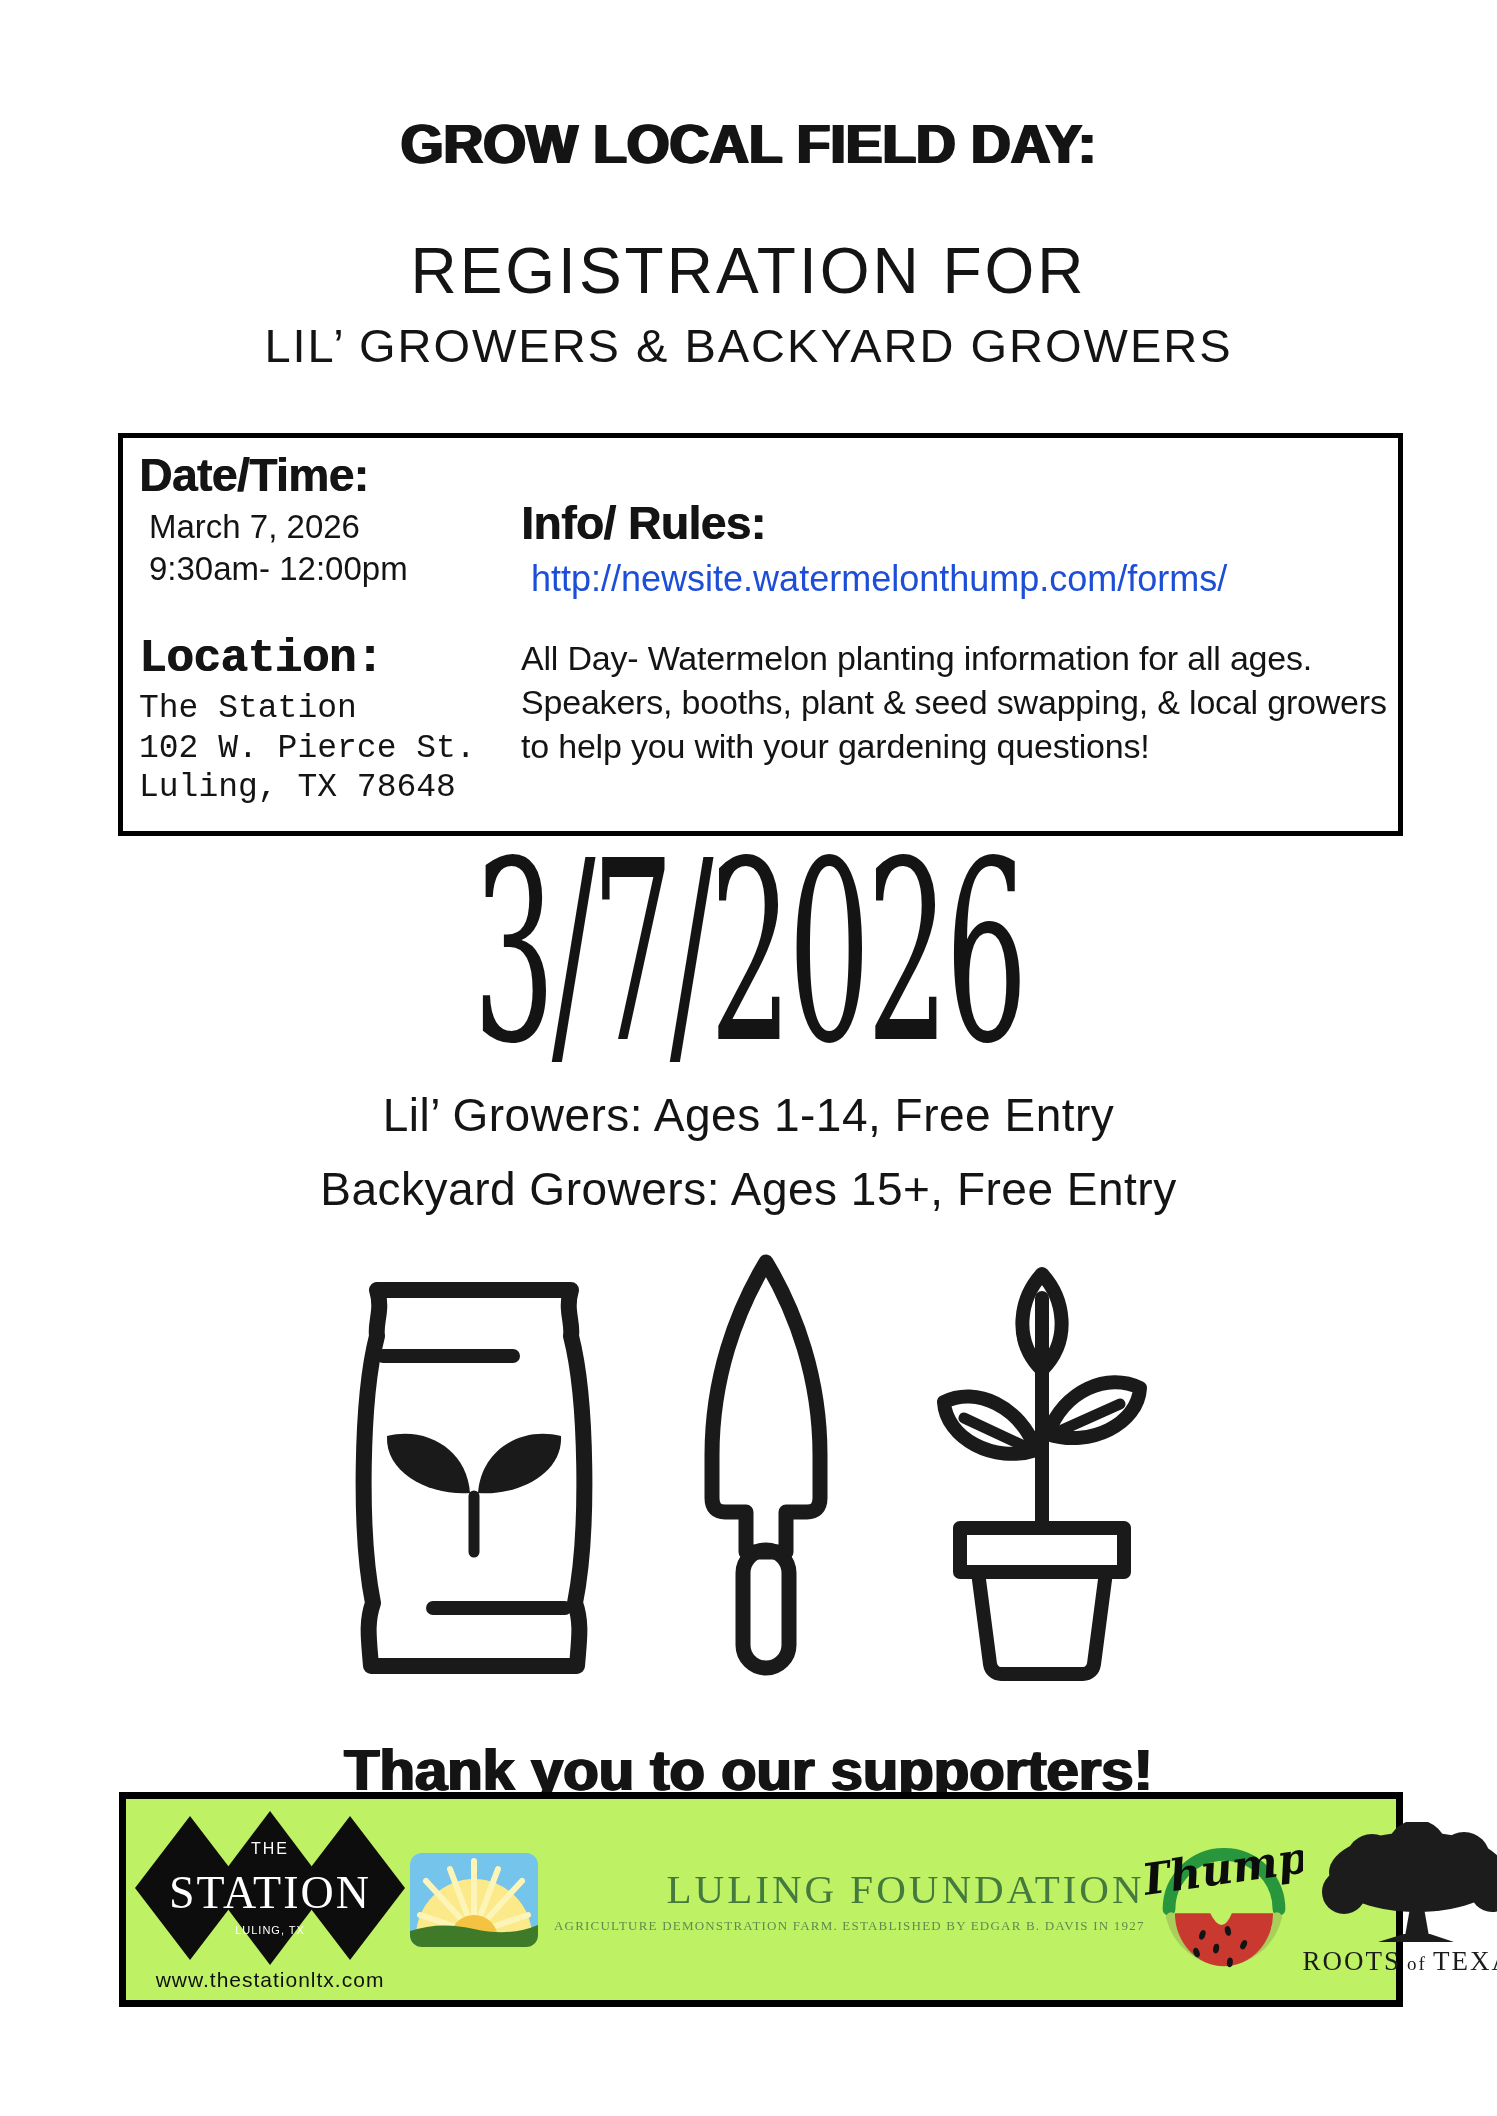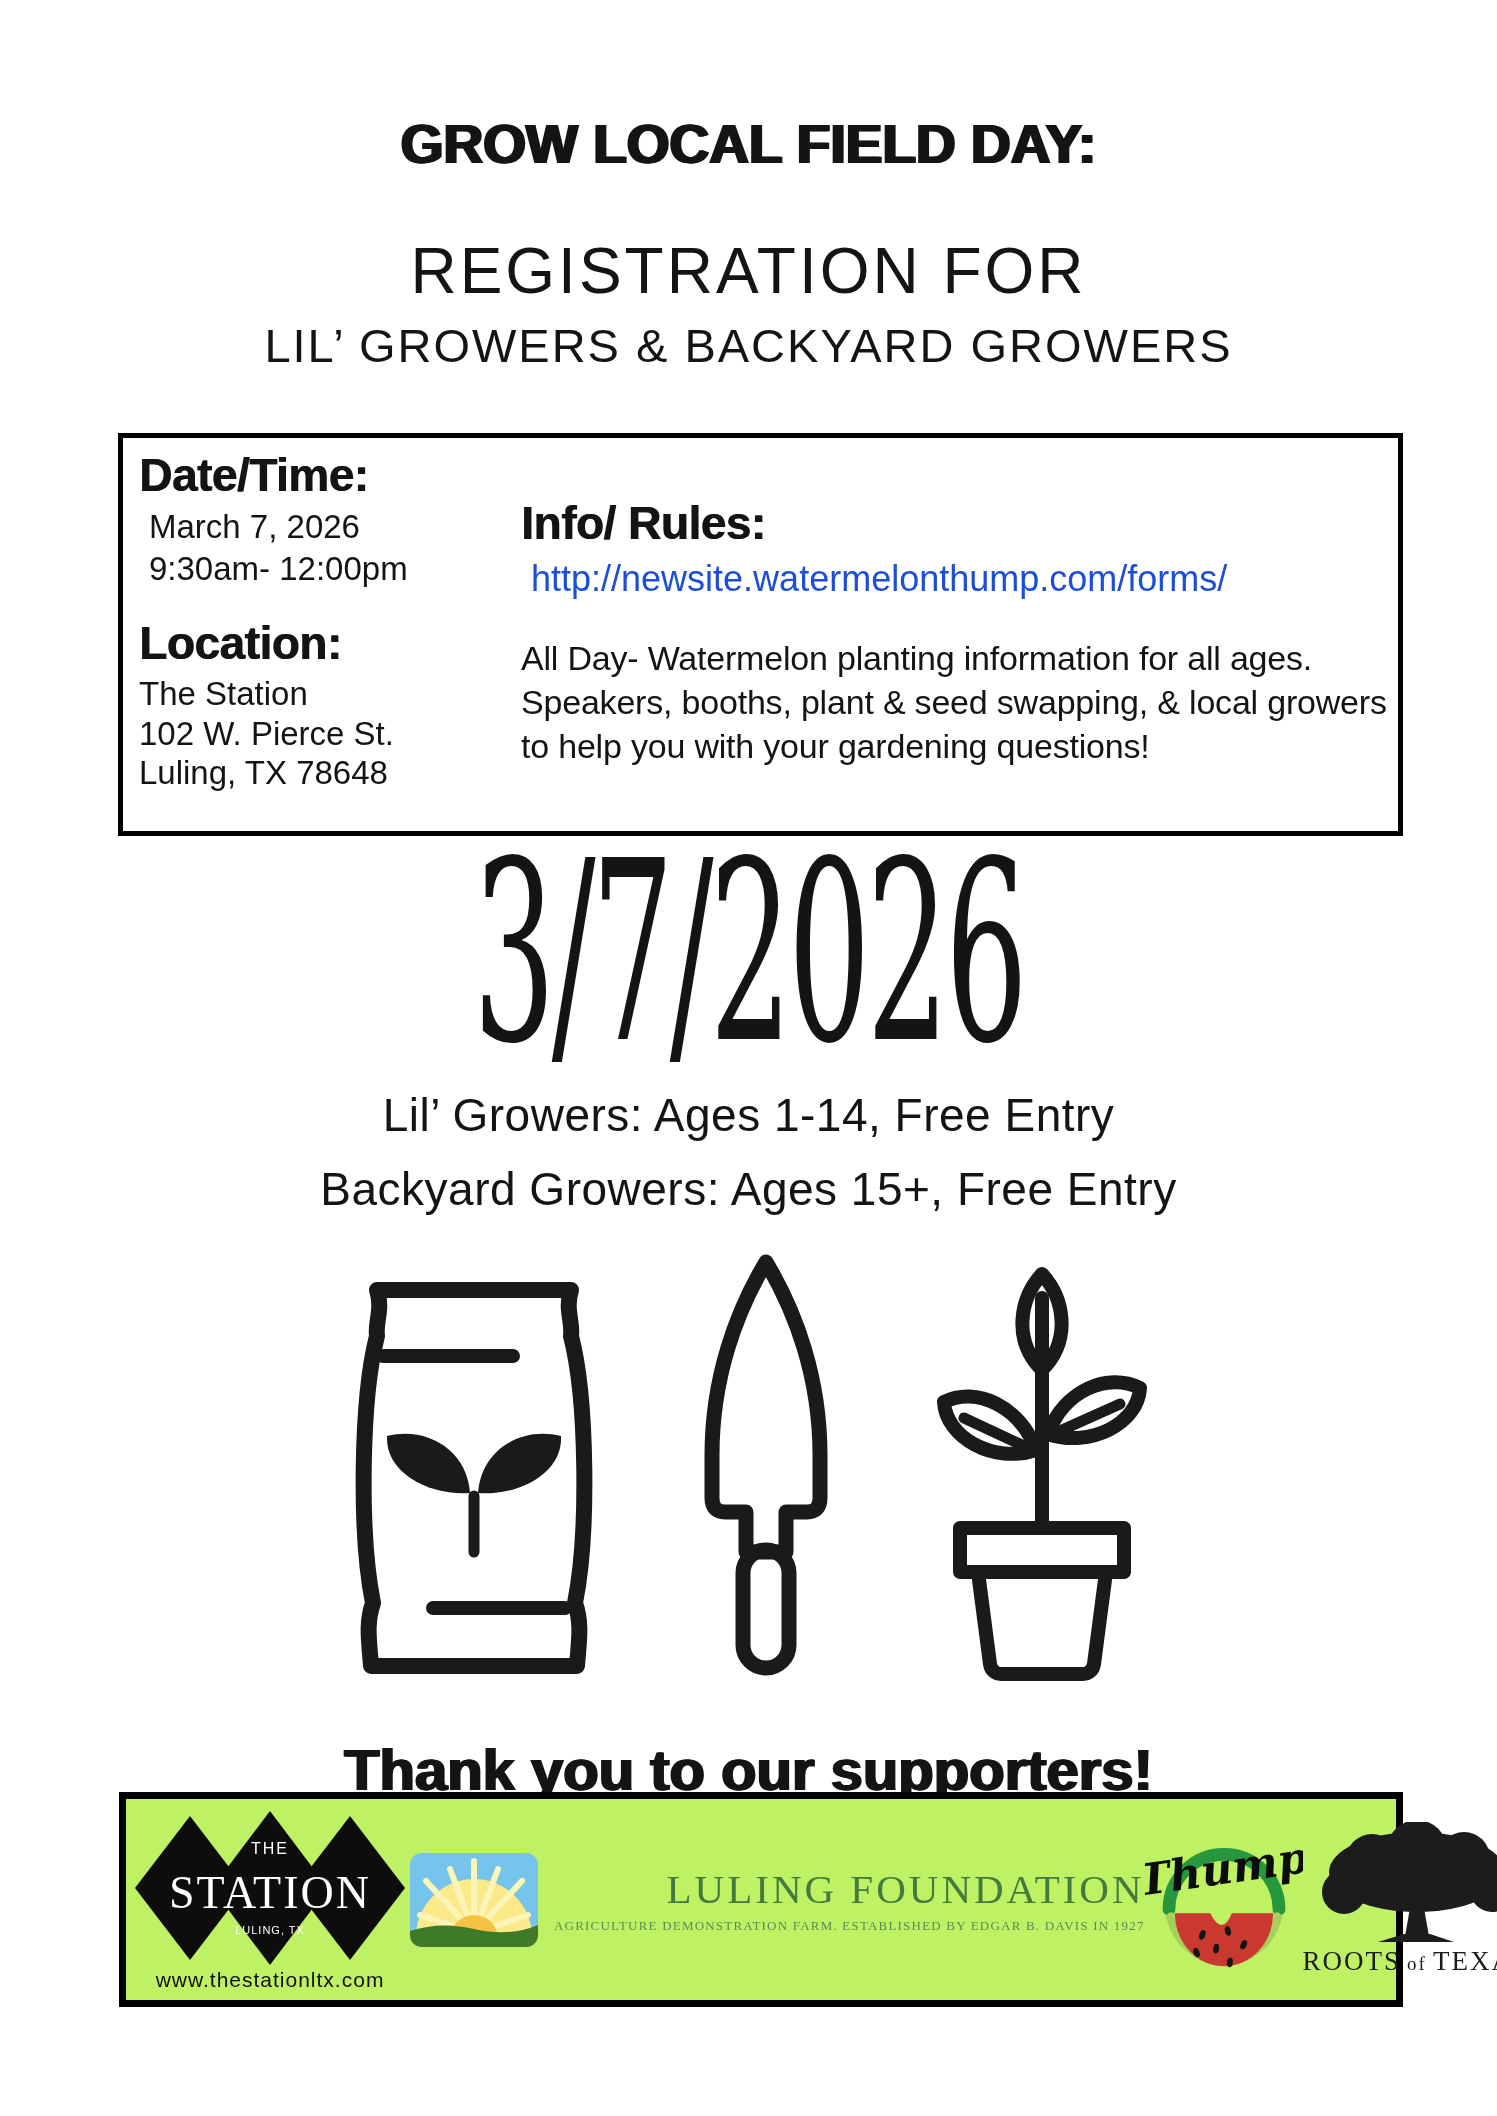--- a/index.html
+++ b/index.html
@@ -15,21 +15,21 @@
   #subtitle1{top:234px;font-size:64px;font-weight:normal;letter-spacing:3px;}
   #subtitle2{top:318px;font-size:47px;font-weight:normal;letter-spacing:2px;}
 
   
   #info-box{left:118px;top:433px;width:1285px;height:403px;
             border:5px solid #000;box-sizing:border-box;position:absolute;background:#fff;}
   #left-col{position:absolute;left:16px;top:10px;width:378px;}
   .big-label{font-size:46px;font-weight:bold;letter-spacing:-0.5px;
              text-shadow:0.8px 0 0 #141414;}
   .plain-lines{font-size:33px;line-height:1.26;margin-left:10px;margin-top:4px;}
-  #location-block{margin-top:27px;}
+  #location-block{margin-top:44px;font-family:Liberation Mono, monospace;}
   #location-block .plain-lines{margin-left:0;line-height:1.2;}
   #right-col{position:absolute;left:398px;top:58px;width:866px;}
   #info-url{font-size:36px;color:#1d4ed8;margin-top:8px;margin-left:10px;}
   #info-desc{font-size:34px;line-height:1.30;margin-top:36px;letter-spacing:-0.2px;}
 
   
   #big-date{top:840px;line-height:0.9;}
   #big-date span{
     display:inline-block;font-family:"DejaVu Serif",serif;font-weight:normal;
     font-size:250px;letter-spacing:-8px;transform:scaleX(0.52);transform-origin:center;

